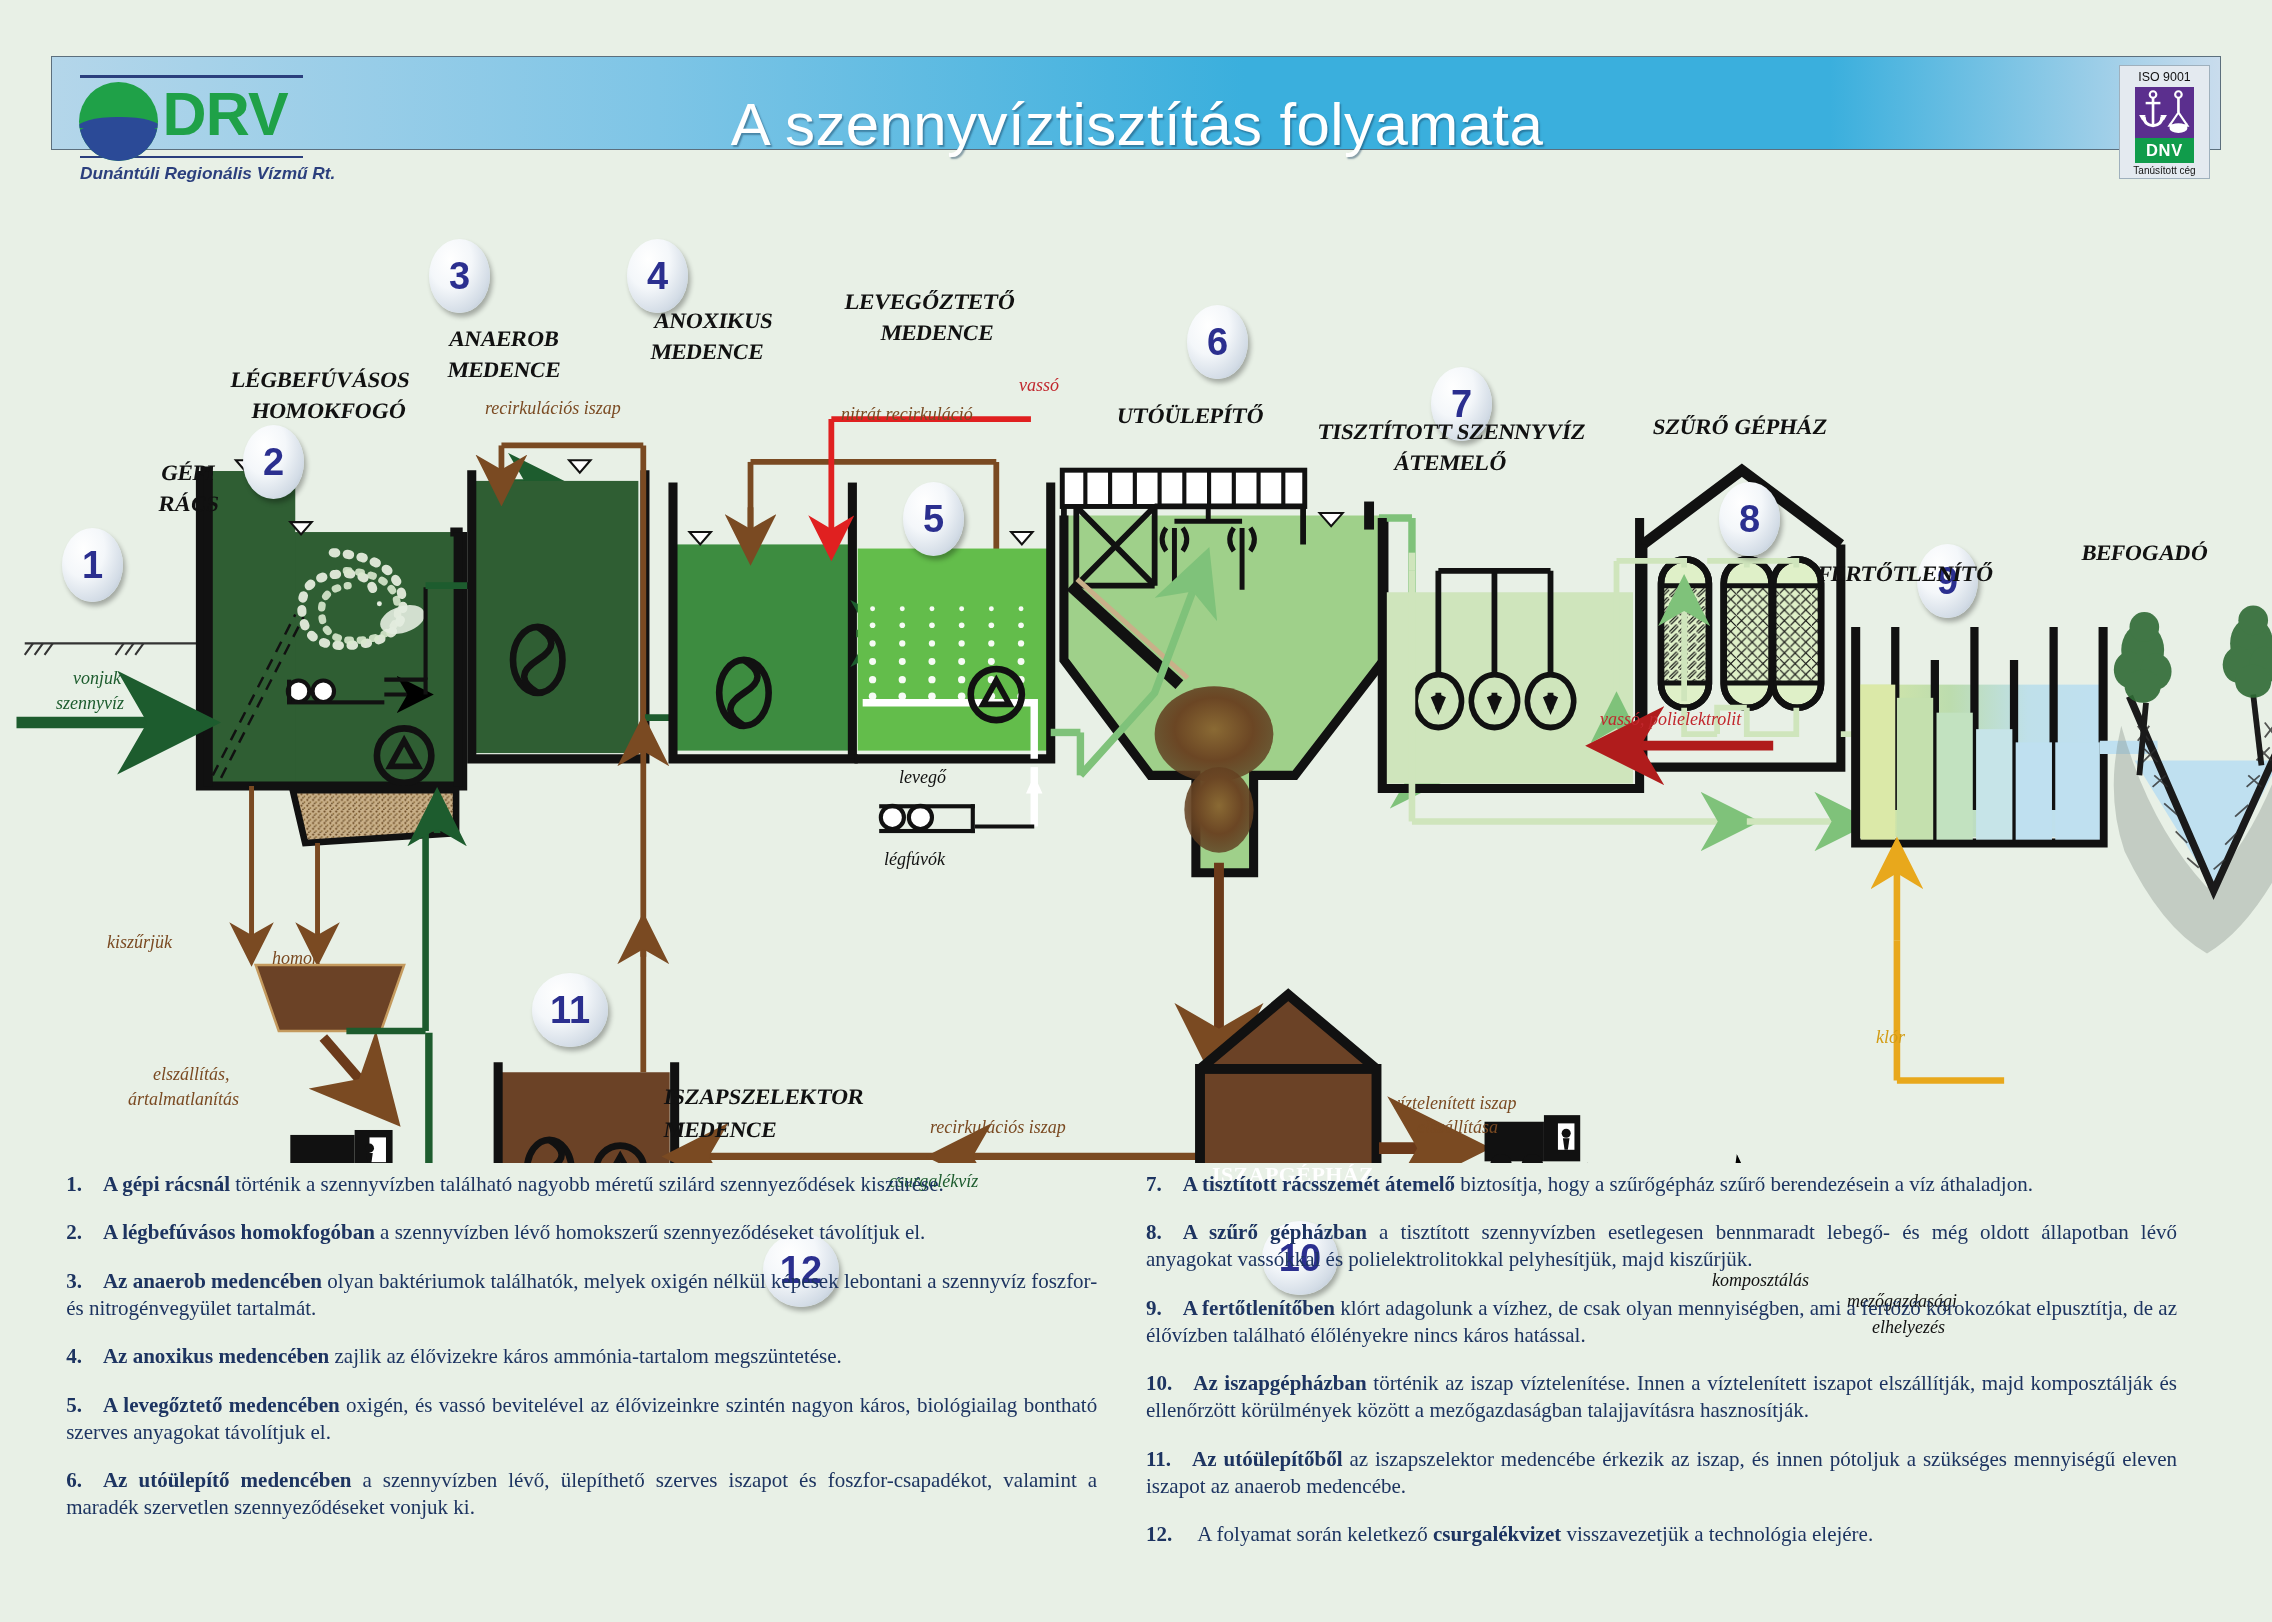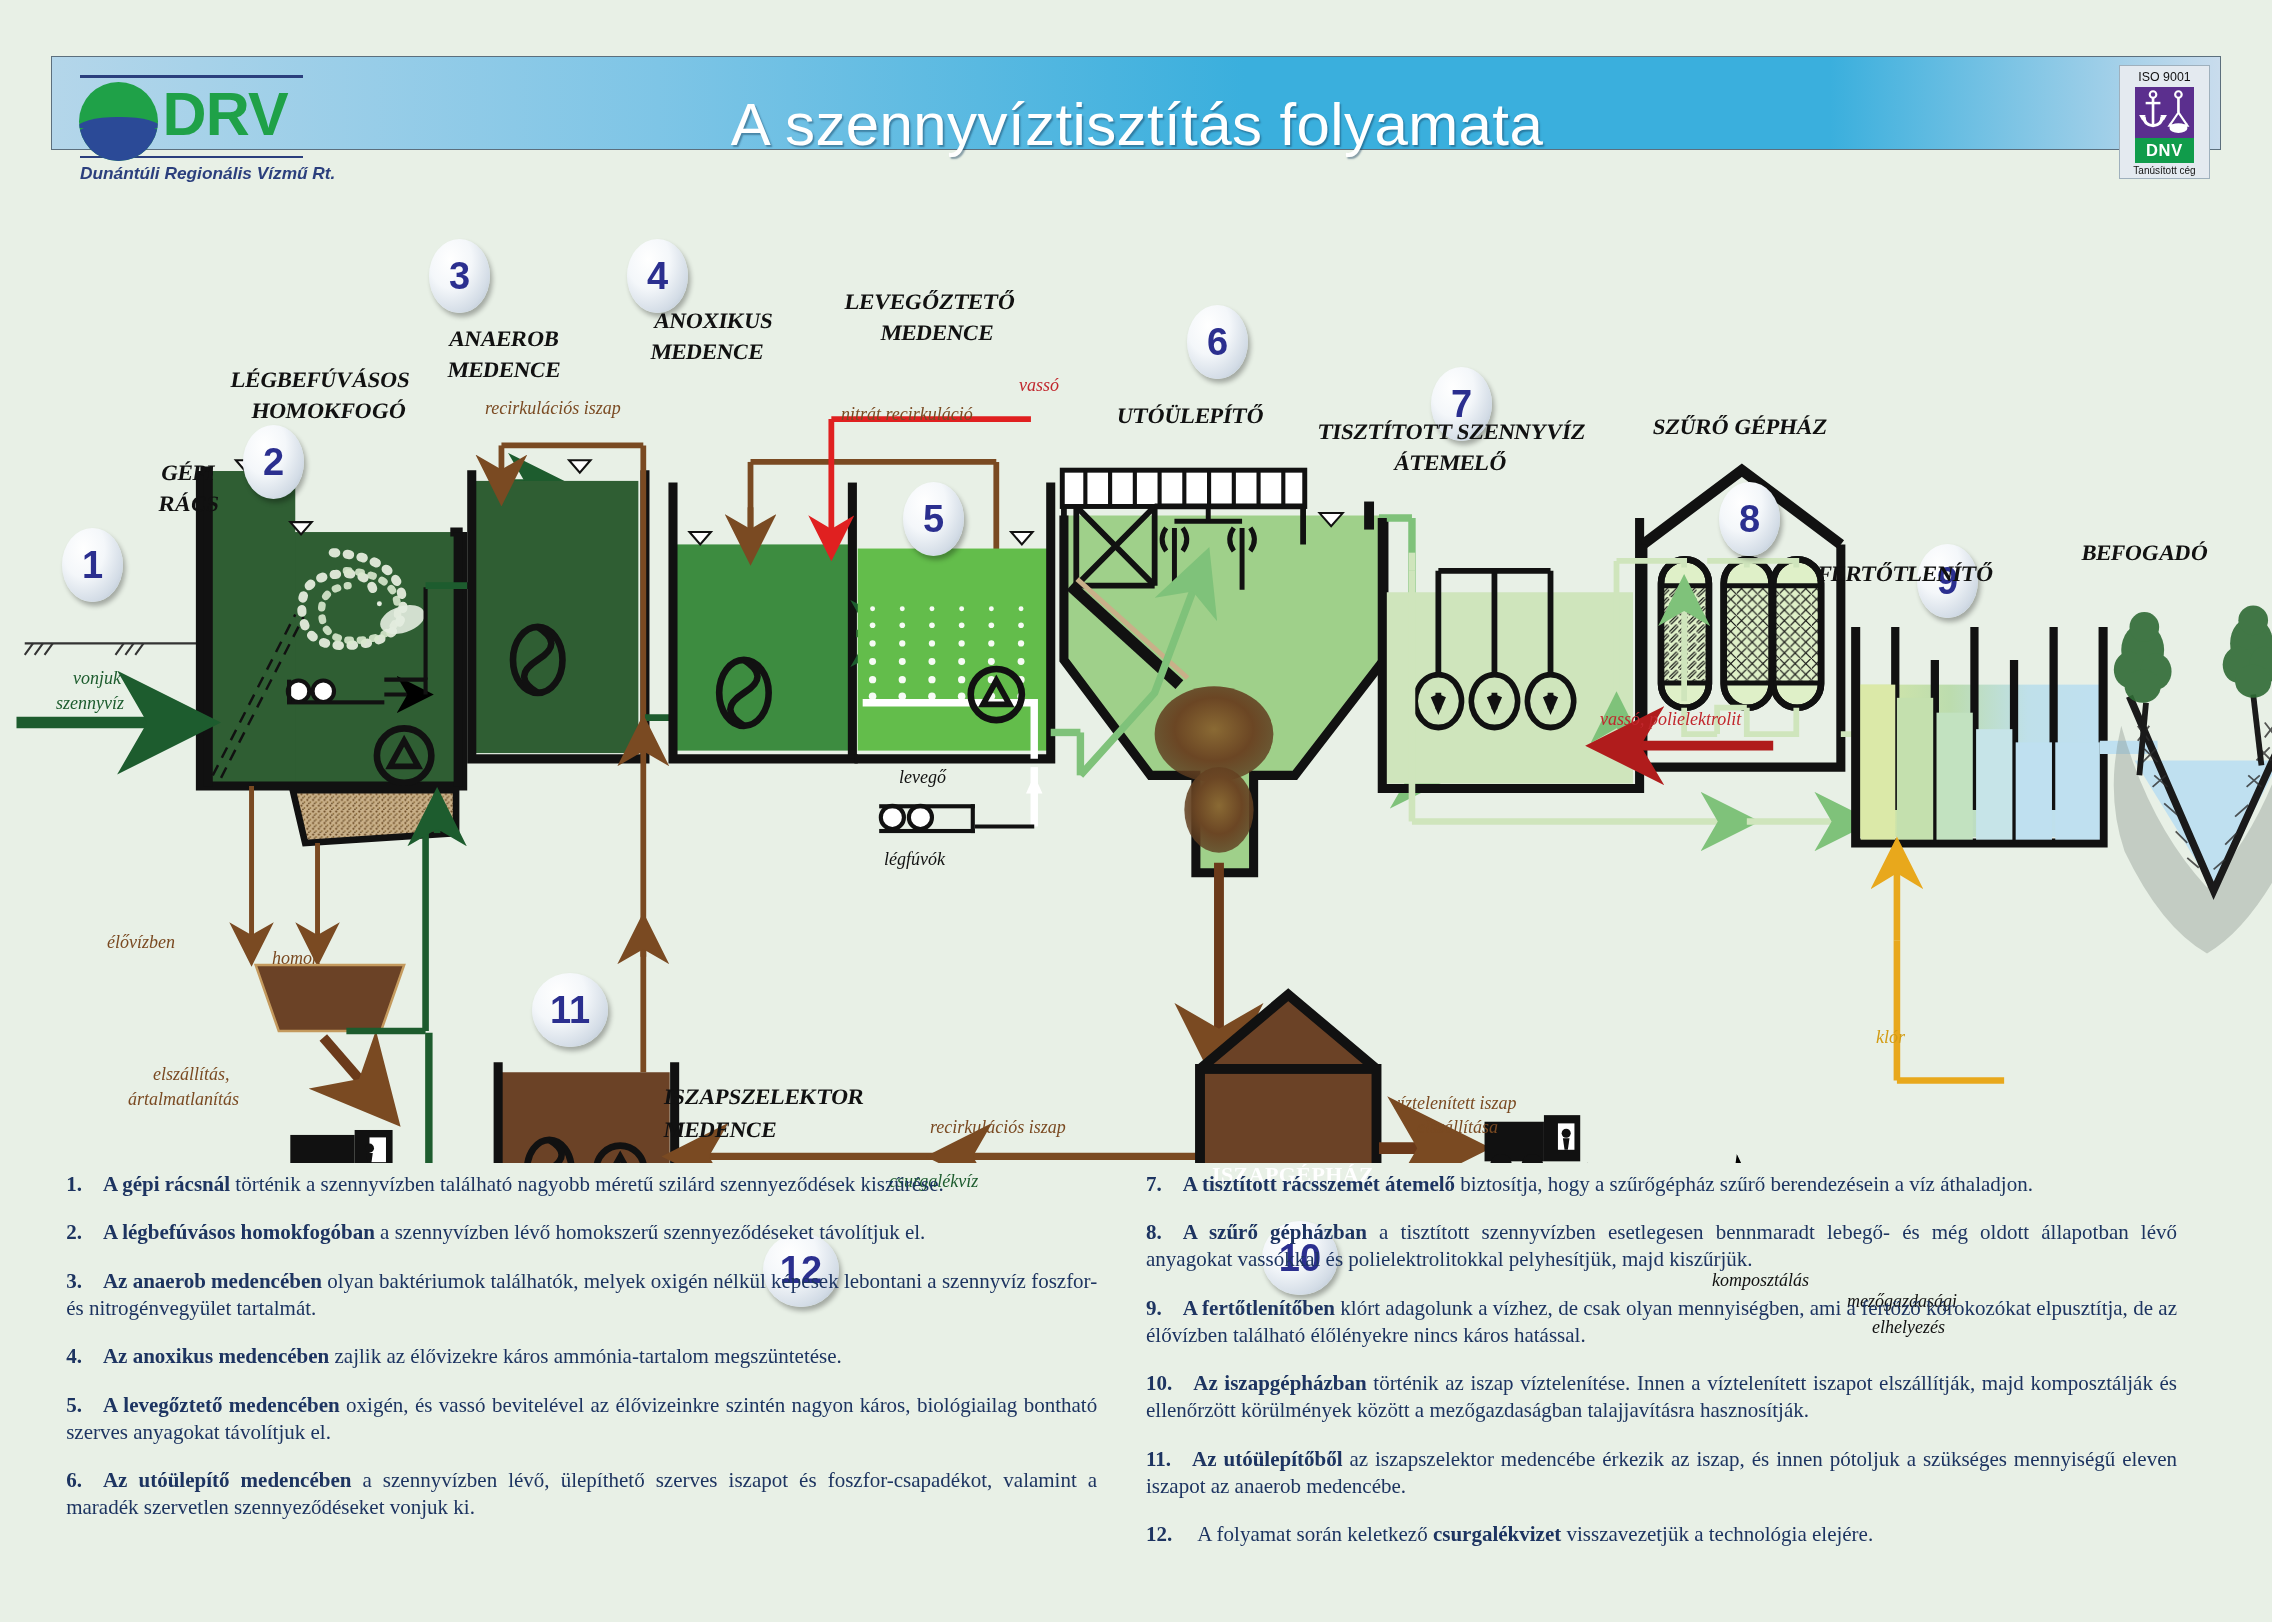--- a/index.html
+++ b/index.html
@@ -618,21 +618,21 @@
     <div class="lbl cap2" style="left:2082px;top:342px;">BEFOGADÓ</div>
 
     <div class="lbl cap2" style="left:664px;top:886px;">ISZAPSZELEKTOR</div>
     <div class="lbl cap2" style="left:664px;top:919px;">MEDENCE</div>
 
     <div class="house-txt" style="left:1212px;top:952px;">ISZAPGÉPHÁZ</div>
 
     <div class="lbl flow green" style="left:73px;top:470px;">vonjuk</div>
     <div class="lbl flow green" style="left:56px;top:495px;">szennyvíz</div>
 
-    <div class="lbl flow brown" style="left:107px;top:734px;">élővízben</div>
+    <div class="lbl flow brown" style="left:107px;top:734px;">kiszűrjük</div>
     <div class="lbl flow brown" style="left:272px;top:750px;">homok</div>
 
     <div class="lbl flow brown" style="left:153px;top:866px;">elszállítás,</div>
     <div class="lbl flow brown" style="left:128px;top:891px;">ártalmatlanítás</div>
 
     <div class="lbl flow brown" style="left:485px;top:200px;">recirkulációs iszap</div>
     <div class="lbl flow brown" style="left:841px;top:206px;">nitrát recirkuláció</div>
     <div class="lbl flow red" style="left:1004px;top:177px;margin-left:15px;">vassó</div>
 
     <div class="lbl flow dark" style="left:899px;top:569px;">levegő</div>

